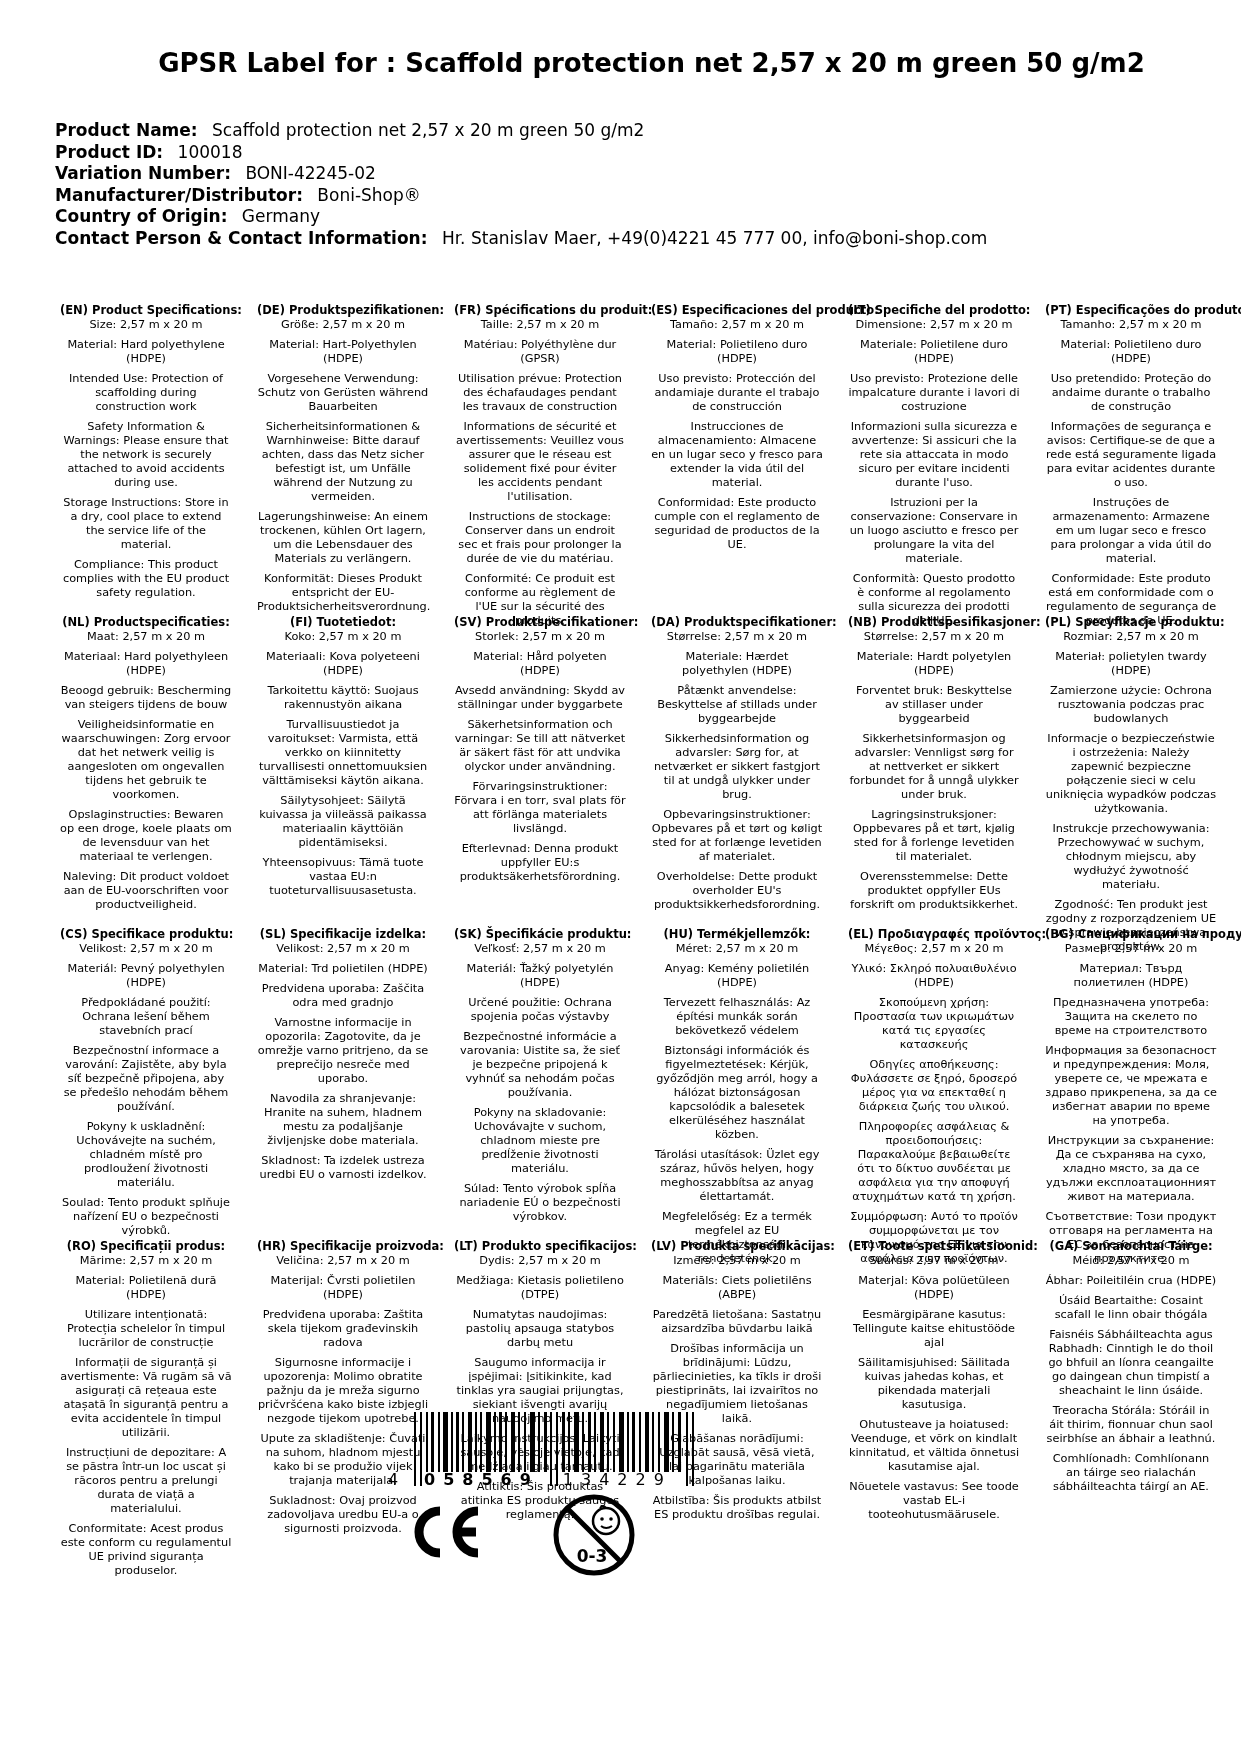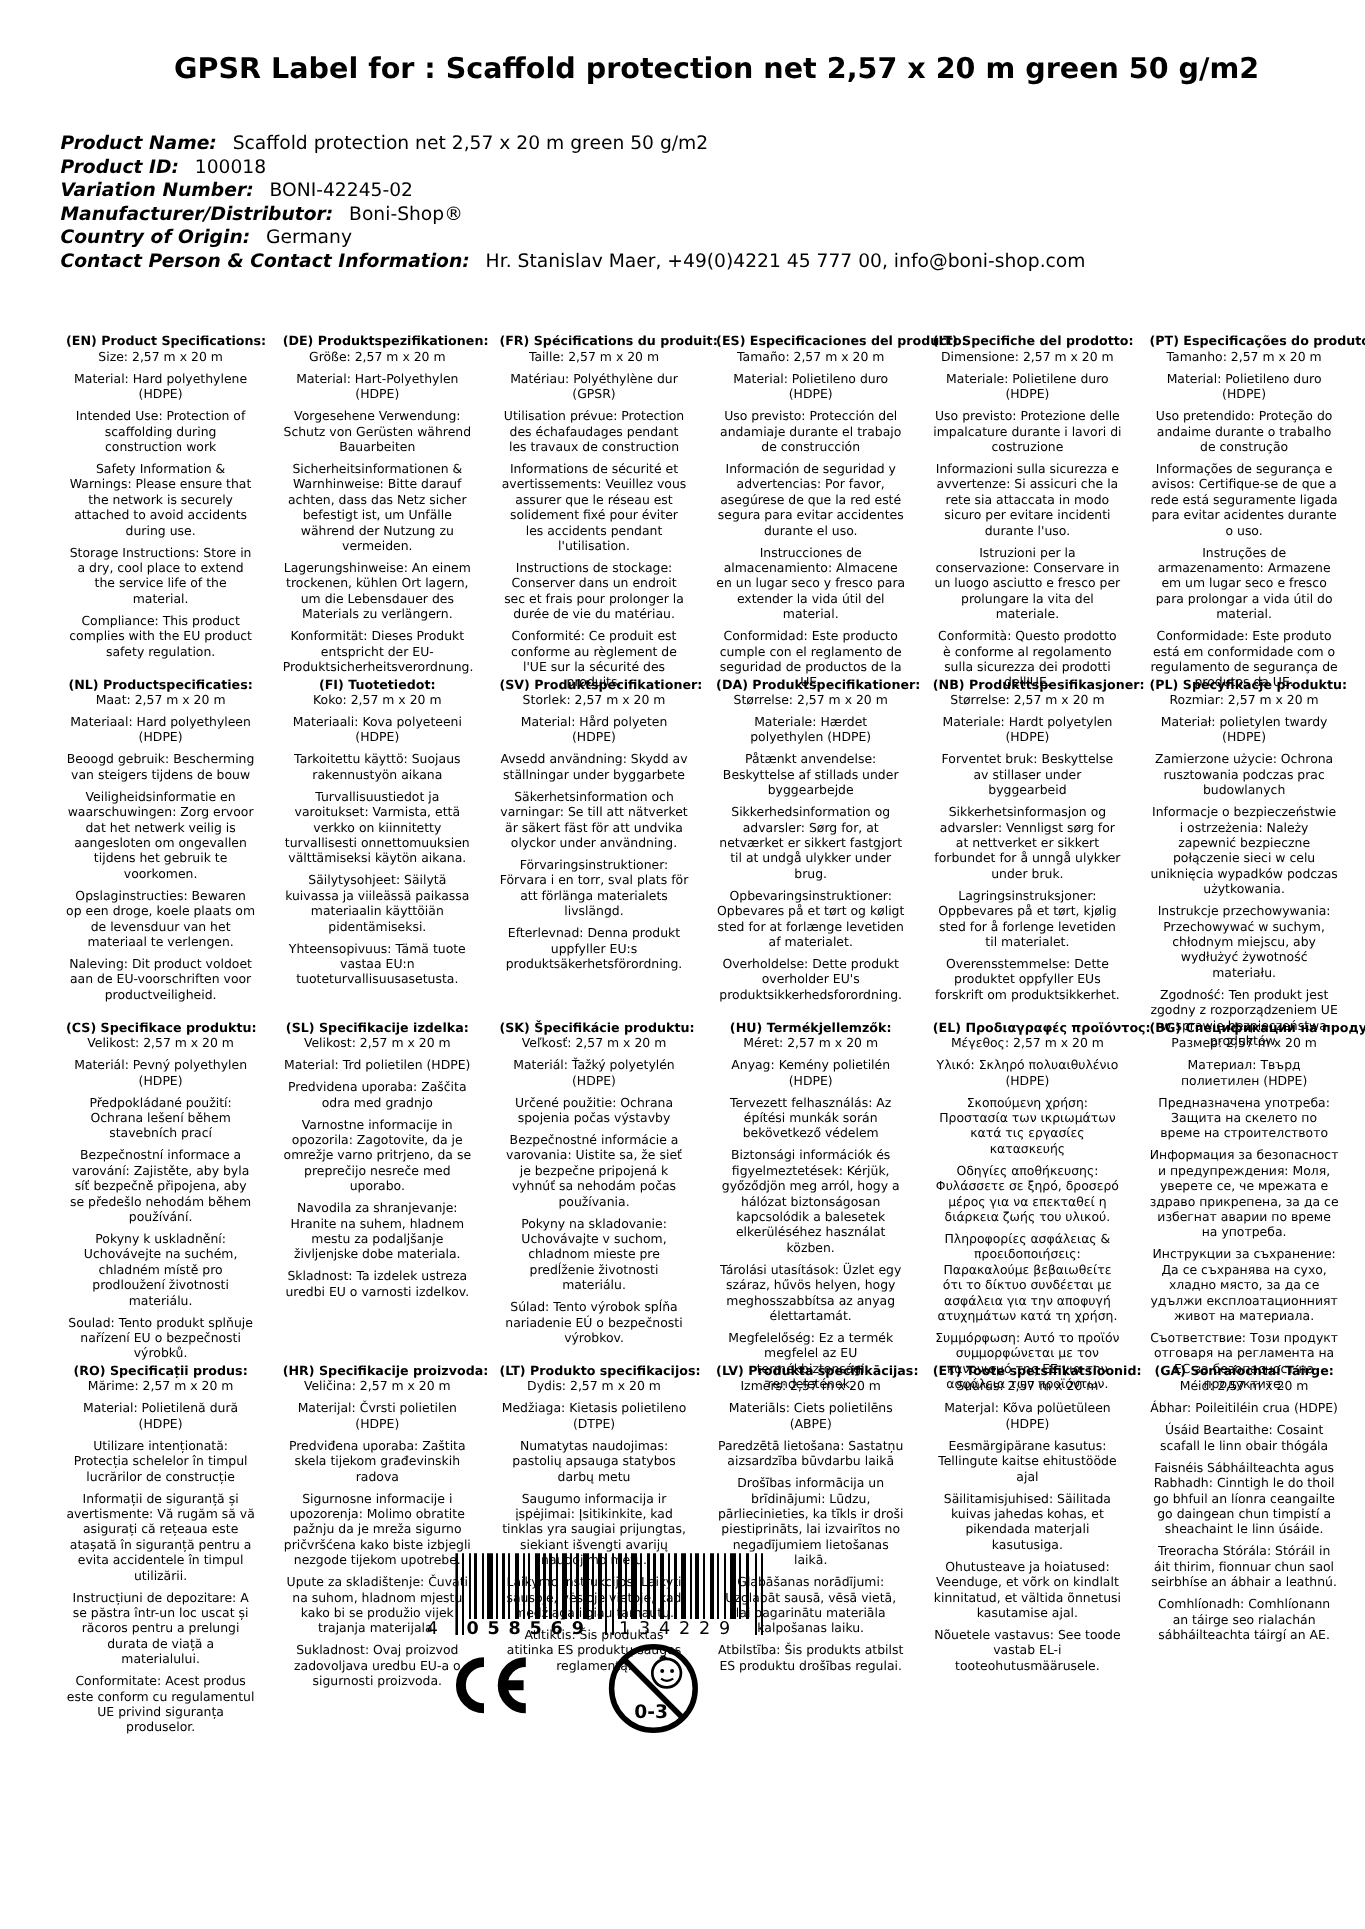--- a/index.html
+++ b/index.html
@@ -6,21 +6,21 @@
   .page {
     position:relative; width:1241px; height:1754px; background:#ffffff;
     font-family:"DejaVu Sans", sans-serif; color:#000; overflow:hidden;
   }
   .title {
     position:absolute; top:48px; left:16px; width:100%; text-align:center;
     font-size:26px; font-weight:bold; margin:0;padding-left:15px;
   }
   .info { position:absolute; left:55px; top:120px; font-size:17px; }
   .info-row { line-height:21.5px; white-space:nowrap; }
-  .info-label { font-weight:bold;font-style:italic; }
+  .info-label { font-weight:bold; }
   .info-value { margin-left:9px; }
   .grid {
     position:absolute; left:60px; top:303px;
     display:grid; grid-template-columns:repeat(6,172px);
     column-gap:25px; grid-auto-rows:312px;text-align:center;
   }
   .block { font-size:11.3px; line-height:1.24; }
   .block-title { font-weight:bold; font-size:11.5px; white-space:nowrap; margin:0 0 1px 0; }
   .block p { margin:0 0 6px 0; }
   .barcode { position:absolute; left:388px; top:1412px; width:320px; height:100px; }
@@ -100,21 +100,20 @@
         <p>Informations de sécurité et avertissements: Veuillez vous assurer que le réseau est solidement fixé pour éviter les accidents pendant l'utilisation.</p>
         <p>Instructions de stockage: Conserver dans un endroit sec et frais pour prolonger la durée de vie du matériau.</p>
         <p>Conformité: Ce produit est conforme au règlement de l'UE sur la sécurité des produits.</p>
       </div>
 
   <div class="block">
     <div class="block-title">(ES) Especificaciones del producto:</div>
   <p>Tamaño: 2,57 m x 20 m</p>
         <p>Material: Polietileno duro (HDPE)</p>
         <p>Uso previsto: Protección del andamiaje durante el trabajo de construcción</p>
-        <p>Información de seguridad y advertencias: Por favor, asegúrese de que la red esté segura para evitar accidentes durante el uso.</p>
         <p>Instrucciones de almacenamiento: Almacene en un lugar seco y fresco para extender la vida útil del material.</p>
         <p>Conformidad: Este producto cumple con el reglamento de seguridad de productos de la UE.</p>
       </div>
 
   <div class="block">
     <div class="block-title">(IT) Specifiche del prodotto:</div>
   <p>Dimensione: 2,57 m x 20 m</p>
         <p>Materiale: Polietilene duro (HDPE)</p>
         <p>Uso previsto: Protezione delle impalcature durante i lavori di costruzione</p>
         <p>Informazioni sulla sicurezza e avvertenze: Si assicuri che la rete sia attaccata in modo sicuro per evitare incidenti durante l'uso.</p>

